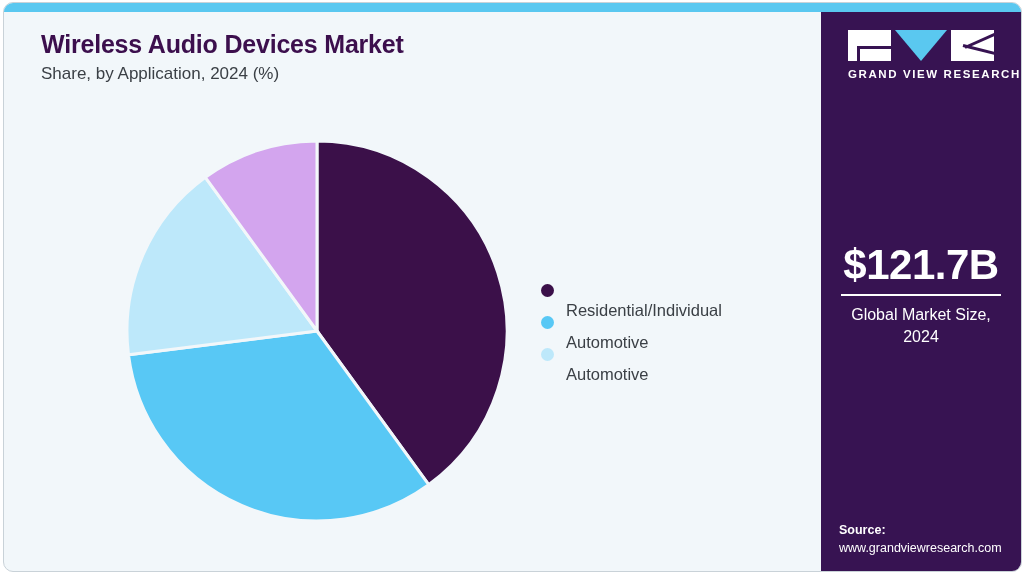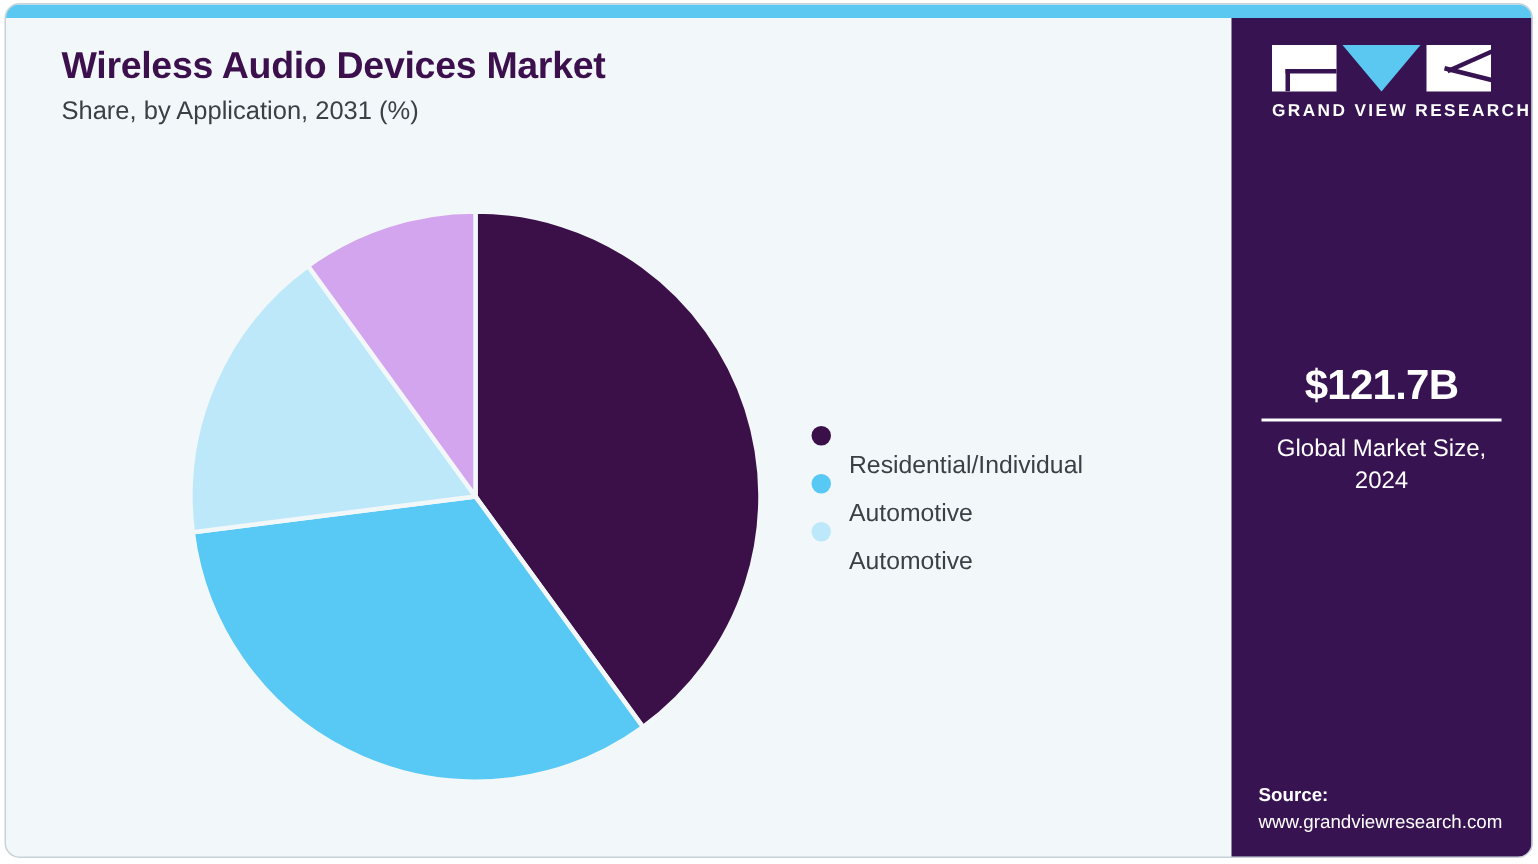--- a/index.html
+++ b/index.html
@@ -189,21 +189,21 @@
   }
 
   .stat-block {
     position: absolute;
     left: 0;
     top: 230px;
     width: 100%;
     text-align: center;
   }
   .stat-value {
-    font-size: 28px;
+    font-size: 42px;
     font-weight: bold;
     color: #ffffff;
     letter-spacing: -0.5px;
     line-height: 1.1;
   }
   .stat-rule {
     width: 160px;
     height: 2px;
     background: #ffffff;
     margin: 6px auto 8px auto;
@@ -233,21 +233,21 @@
 </head>
 <body>
 
 <div class="card">
 
   <div class="accent-bar"></div>
 
   <div class="left-pane">
 
     <div class="title">Wireless Audio Devices Market</div>
-    <div class="subtitle">Share, by Application, 2031 (%)</div>
+    <div class="subtitle">Share, by Application, 2024 (%)</div>
 
     <div class="pie-wrap">
       <svg class="pie-svg" id="pie-svg" width="386" height="386" viewBox="0 0 386 386">
           <path d="M 193 193 L 193 3 A 190 190 0 0 1 304.6791979355699 346.71322893124 Z" fill="#3b1049" stroke="#f2f7fa" stroke-width="3"></path>
           <path d="M 193 193 L 304.6791979355699 346.71322893124 A 190 190 0 0 1 4.498206750249238 216.81331437721786 Z" fill="#58c8f5" stroke="#f2f7fa" stroke-width="3"></path>
           <path d="M 193 193 L 4.498206750249238 216.81331437721786 A 190 190 0 0 1 81.32080206443008 39.286771068760004 Z" fill="#bde8fa" stroke="#f2f7fa" stroke-width="3"></path>
           <path d="M 193 193 L 81.32080206443008 39.286771068760004 A 190 190 0 0 1 192.99999999999997 3 Z" fill="#d3a5ee" stroke="#f2f7fa" stroke-width="3"></path>
         </svg>
     </div>
 

